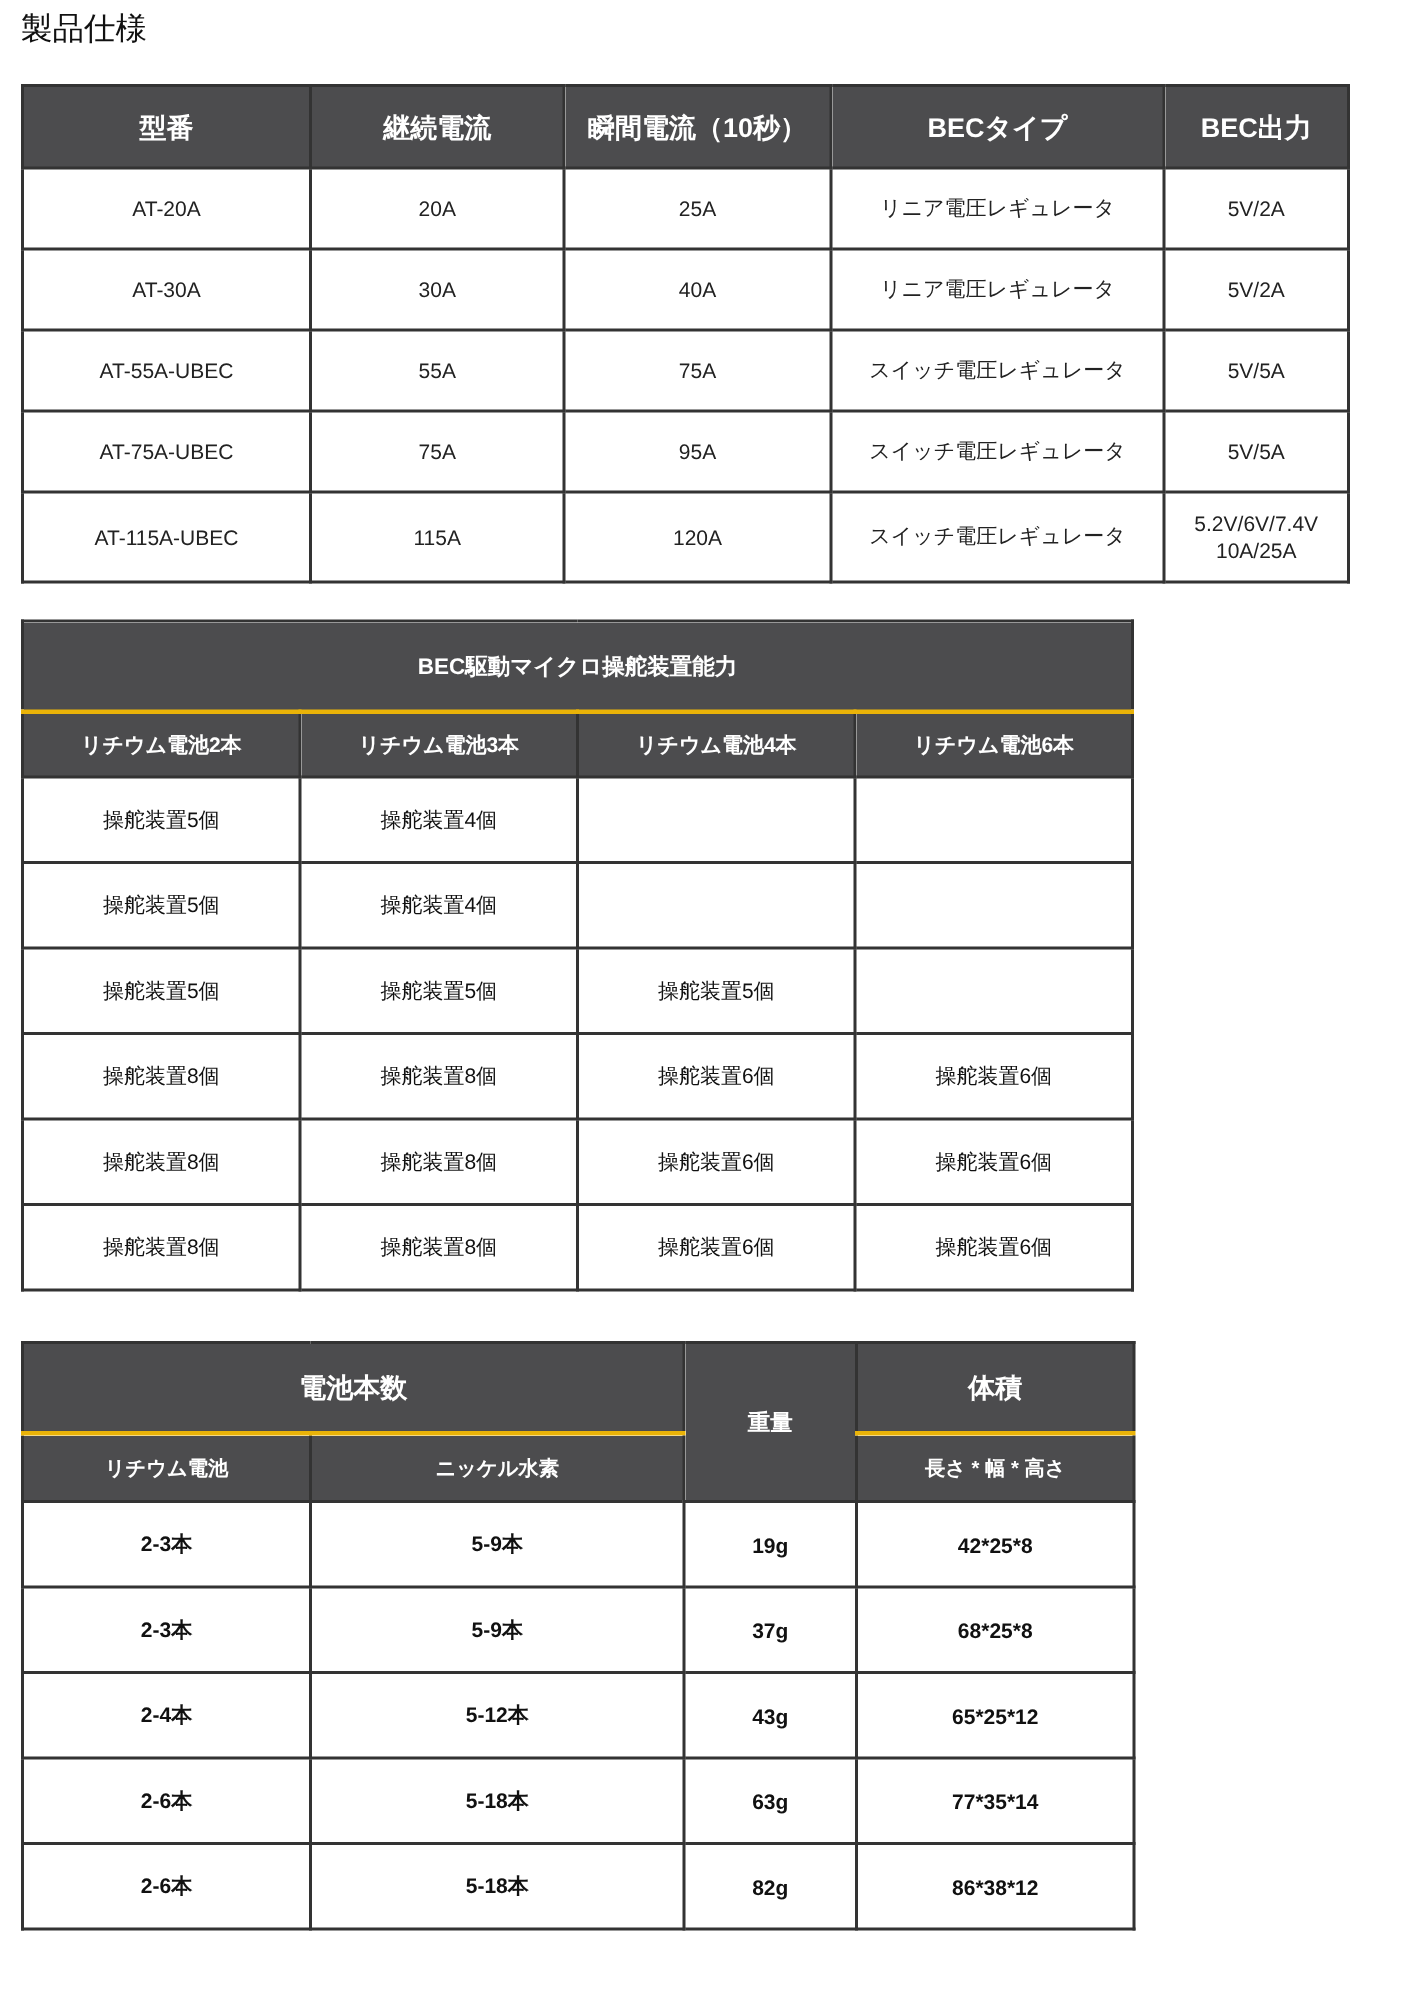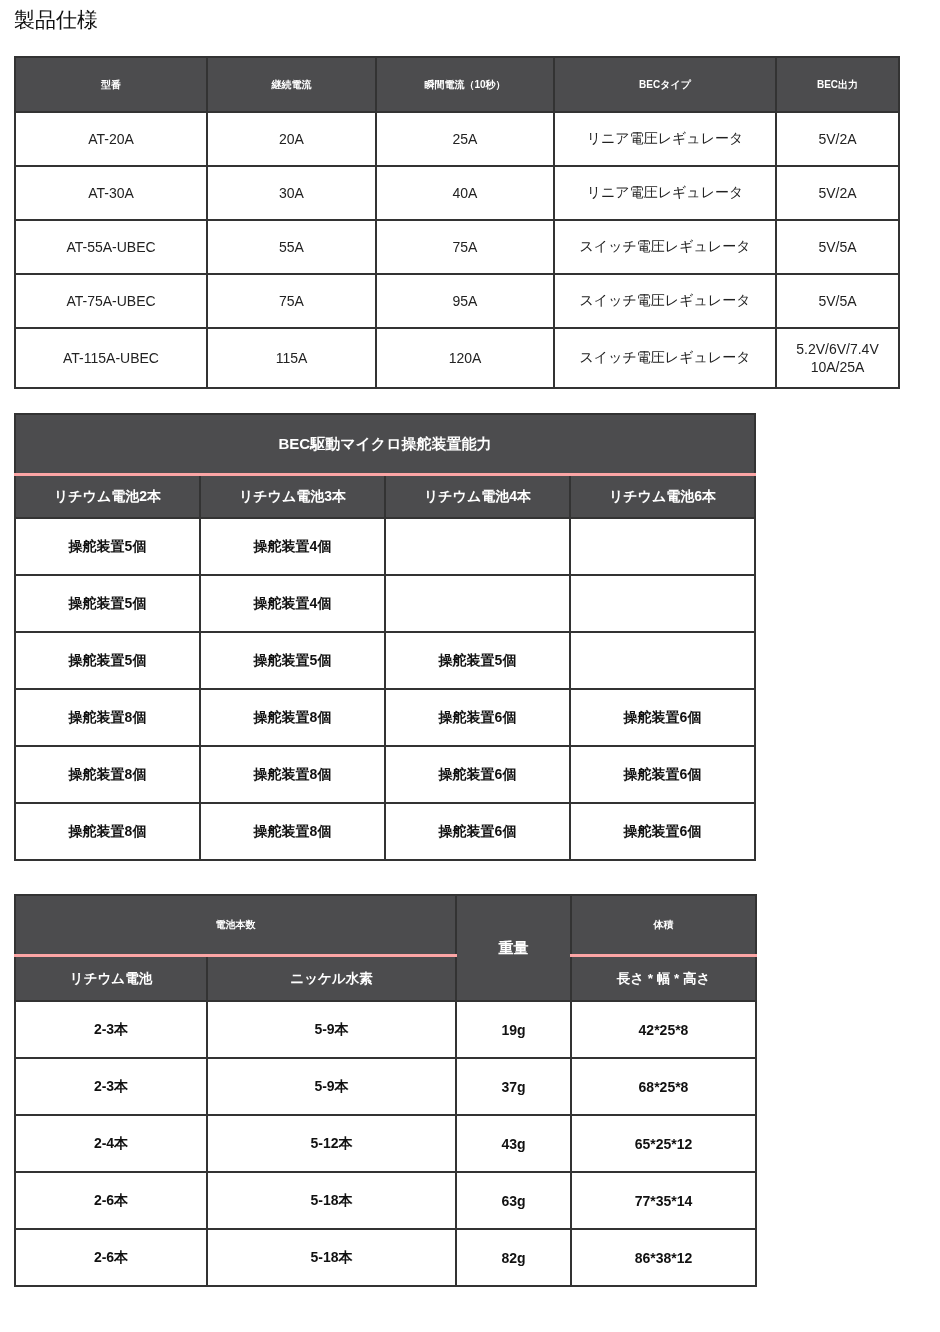--- a/index.html
+++ b/index.html
@@ -32,30 +32,30 @@
     border: 2px solid #333333;
     text-align: center;
     vertical-align: middle;
     padding: 2px 4px;
     overflow: hidden;
   }
   th {
     background: #4c4c4e;
     color: #ffffff;
     font-weight: 700;
-    font-size: 10px;
+    font-size: 18px;
   }
   td {
     font-size: 14px;
     color: #222222;
     background: #ffffff;
   }
   
   .light-sep {
-    border-bottom: 3px solid #fca5a5;
+    border-bottom: 3px solid #eab308;
   }
 
   
   #table1 {
     width: 884px;
   }
   #table1 th { height: 49px; }
   #table1 td { height: 48px; }
   #table1 tr.tall td { height: 54px; }
   #table1 col.c0 { width: 192px; }
@@ -66,21 +66,21 @@
   .preline { white-space: pre-line; line-height: 1.3; }
 
   
   #table2 {
     width: 741px;
     margin-top: 24px;
   }
   #table2 col { width: 185px; }
   #table2 tr.title-row th { height: 54px; font-size: 15px; }
   #table2 tr.subheader th { height: 37px; font-size: 14px; }
-  #table2 td { height: 51px; font-weight: 700; color: #111; }
+  #table2 td { height: 51px; font-weight: 400; color: #111; }
 
   
   #table3 {
     width: 741px;
     margin-top: 33px;
   }
   #table3 col.c0 { width: 192px; }
   #table3 col.c1 { width: 249px; }
   #table3 col.c2 { width: 115px; }
   #table3 col.c3 { width: 185px; }

